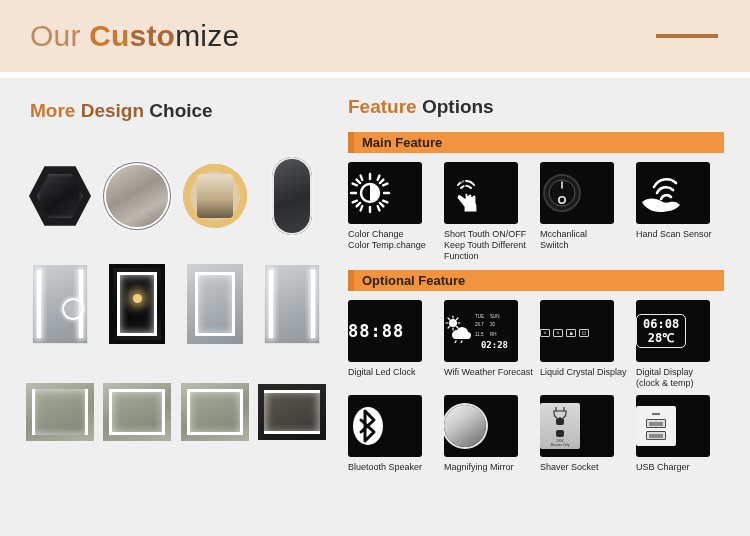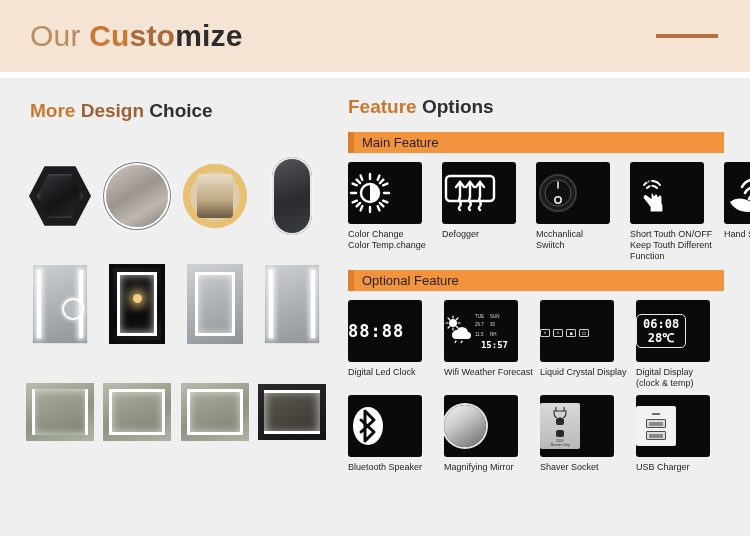--- a/index.html
+++ b/index.html
@@ -15,21 +15,21 @@
   .header {
     position: absolute; left: 0; top: 0; width: 750px; height: 72px;
     background: #f5e3d3;
     display: flex; align-items: center; justify-content: space-between;
     padding: 0 32px 0 30px;
   }
   .header-title { font-size: 30px; font-weight: 700; letter-spacing: .2px; white-space: nowrap; }
   .ht-a { color: #bb8a5e; font-weight: 400; }
   .ht-b { color: #c87a33; font-weight: 700; }
   .ht-c { color: #a96a3a; font-weight: 700; }
-  .ht-d { color: #2c2c2c; font-weight: 700; }
+  .ht-d { color: #2c2c2c; font-weight: 400; }
   .header-rule { width: 62px; height: 4px; background: #b4713f; }
   .header-gap { position: absolute; left:0; top:72px; width:750px; height:6px; background:#ffffff; }
 
   
   .body-wrap { position:absolute; left:0; top:78px; width:750px; height:458px; background:#efefef; }
 
   .panel-left { position:absolute; left:0; top:4px; width:340px; height:458px; }
   .panel-right { position:absolute; left:340px; top:0; width:410px; height:458px; }
 
   .section-head { font-size:19px; font-weight:700; padding-left:30px; padding-top:18px; white-space:nowrap; }
@@ -113,21 +113,21 @@
   .m-hrect.edgeled .inner { box-shadow: inset 3px 0 0 #fff, inset -3px 0 0 #fff, inset 0 0 7px 2px rgba(255,255,255,.55); }
   .m-hrect.wide { width:84px; height:56px; background:linear-gradient(160deg,#2a2a2c,#141415); }
   .m-hrect.wide .inner { background:linear-gradient(160deg,#5c5750,#3a3733); box-shadow: inset 0 3px 0 #fff, inset 0 -3px 0 #fff, inset 0 0 8px 2px rgba(255,255,255,.55); }
 
   
   .band {
     margin:0 26px 0 8px; height:21px; background:#f2943d;
     border-left:6px solid #dd7f2a;
     display:flex; align-items:center; padding-left:8px;
   }
-  .band-label { font-size:13px; font-weight:400; color:#2d2016; }
+  .band-label { font-size:13px; font-weight:700; color:#2d2016; }
 
   .tilerow { display:flex; padding:0 12px 0 8px; }
   .tile-cell { width:94px; margin-right:2px; }
   .tile-cell:last-child { margin-right:0; }
   .tile {
     width:74px; height:62px; background:#0a0a0a; border-radius:3px;
     display:flex; align-items:center; justify-content:flex-start; position:relative; overflow:hidden;
   }
   .tile-label { font-size:9px; line-height:11px; color:#1f1f1f; margin-top:5px; width:92px; }
 
@@ -298,66 +298,47 @@
                   <line x1="35.1" y1="14.3" x2="39.4" y2="12.6"></line>
               </g>
               <circle cx="22" cy="22" r="9" fill="none" stroke="#fff" stroke-width="2.4"></circle>
               <path d="M22 13 A9 9 0 0 1 22 31 Z" fill="#fff"></path>
             </svg>
           </div>
           <div class="tile-label" style="white-space:pre-line;">Color Change
 Color Temp.change</div>
         </div>
 
-        <div class="tile-cell">
-          <div class="tile">
-            <svg width="56" height="44" viewBox="0 0 56 44">
-              <rect x="4" y="5" width="48" height="25" rx="4" fill="none" stroke="#fff" stroke-width="2.4"></rect>
-              <g stroke="#fff" stroke-width="2.4" fill="none" stroke-linecap="round">
-                <path d="M18 26 V12"></path>
-                  <path d="M28 26 V12"></path>
-                  <path d="M38 26 V12"></path>
-                <path d="M18 26 c-3 3 3 6 0 9 c-1.5 1.5 -1.5 3 0 4"></path>
-                <path d="M28 26 c-3 3 3 6 0 9 c-1.5 1.5 -1.5 3 0 4"></path>
-                <path d="M38 26 c-3 3 3 6 0 9 c-1.5 1.5 -1.5 3 0 4"></path>
-                <path d="M14 16 L18 11 L22 16"></path>
-                  <path d="M24 16 L28 11 L32 16"></path>
-                  <path d="M34 16 L38 11 L42 16"></path>
-              </g>
-            </svg>
-          </div>
-          <div class="tile-label" style="white-space:pre-line;">Defogger</div>
-        </div>
-
-        <div class="tile-cell">
-          <div class="tile">
-            <svg width="44" height="44" viewBox="0 0 44 44">
-              <circle cx="22" cy="22" r="18" fill="#1b1b1b" stroke="#3a3a3a" stroke-width="2"></circle>
-              <circle cx="22" cy="22" r="13" fill="#101010" stroke="#555" stroke-width="1"></circle>
-              <line x1="22" y1="11" x2="22" y2="17" stroke="#e8e8e8" stroke-width="1.6" stroke-linecap="round"></line>
-              <circle cx="22" cy="29" r="3.2" fill="none" stroke="#e8e8e8" stroke-width="1.6"></circle>
-            </svg>
-          </div>
-          <div class="tile-label" style="white-space:pre-line;">Mcchanlical
-Swiitch</div>
-        </div>
 
         <div class="tile-cell">
           <div class="tile">
             <svg width="46" height="46" viewBox="0 0 46 46">
               <g fill="none" stroke="#fff" stroke-width="2" stroke-linecap="round">
                 <path d="M14 15 a10 10 0 0 1 16 0"></path>
                 <path d="M17 18 a6.5 6.5 0 0 1 10 0"></path>
               </g>
               <path d="M21 12 v16 l-4 -3 a2.6 2.6 0 0 0 -3.6 3.6 L20 37 v5 h13 v-6 a5 5 0 0 0 -1 -3 v-6 a2 2 0 0 0 -4 0 v-1 a2 2 0 0 0 -4 0 v-1 a2 2 0 0 0 -3 -1.7 V12 a2 2 0 0 0 -4 0 z" fill="#fff" stroke="#0a0a0a" stroke-width="1.2"></path>
             </svg>
           </div>
           <div class="tile-label" style="white-space:pre-line;">Short Touth ON/OFF
 Keep Touth Different
 Function</div>
+        </div>
+
+        <div class="tile-cell">
+          <div class="tile">
+            <svg width="44" height="44" viewBox="0 0 44 44">
+              <circle cx="22" cy="22" r="18" fill="#1b1b1b" stroke="#3a3a3a" stroke-width="2"></circle>
+              <circle cx="22" cy="22" r="13" fill="#101010" stroke="#555" stroke-width="1"></circle>
+              <line x1="22" y1="11" x2="22" y2="17" stroke="#e8e8e8" stroke-width="1.6" stroke-linecap="round"></line>
+              <circle cx="22" cy="29" r="3.2" fill="none" stroke="#e8e8e8" stroke-width="1.6"></circle>
+            </svg>
+          </div>
+          <div class="tile-label" style="white-space:pre-line;">Mcchanlical
+Swiitch</div>
         </div>
 
         <div class="tile-cell">
           <div class="tile">
             <svg width="52" height="44" viewBox="0 0 52 44">
               <g fill="none" stroke="#fff" stroke-width="2.6" stroke-linecap="round">
                 <path d="M18 16 a14 14 0 0 1 22 -4"></path>
                 <path d="M21 22 a10 10 0 0 1 16 -3"></path>
                 <path d="M25 28 a6 6 0 0 1 10 -2"></path>
               </g>
@@ -404,21 +385,21 @@
                   <line x1="12" y1="26" x2="11" y2="28"></line>
                     <line x1="18" y1="26" x2="17" y2="28"></line>
                 </g>
               </svg>
               <span class="wx-small" style="left:31px; top:3px;">TUE</span>
               <span class="wx-small" style="left:46px; top:3px;">SUN</span>
               <span class="wx-small" style="left:31px; top:11px;">26.7</span>
               <span class="wx-small" style="left:46px; top:11px;">30</span>
               <span class="wx-small" style="left:31px; top:21px;">11.5</span>
               <span class="wx-small" style="left:46px; top:21px;">RH</span>
-              <span class="wx-time">15:57</span>
+              <span class="wx-time">02:28</span>
             </div>
           </div>
           <div class="tile-label">Wifi Weather Forecast</div>
         </div>
 
         <div class="tile-cell">
           <div class="tile">
             <div style="position:relative;">
               <div class="lcd-btns" style="position:static;margin-top:4px;display:flex;gap:3px;justify-content:center;">
                 <span class="lcd-btn">˅</span>

